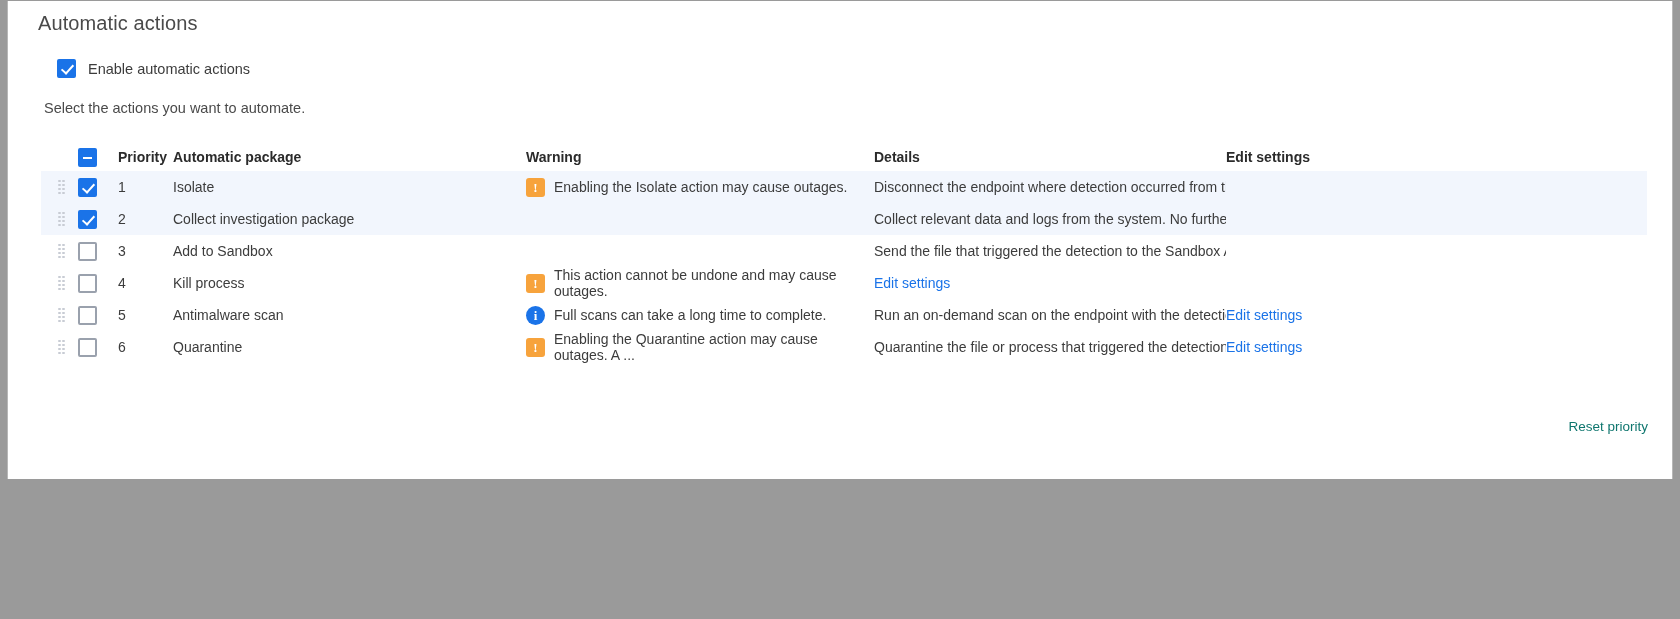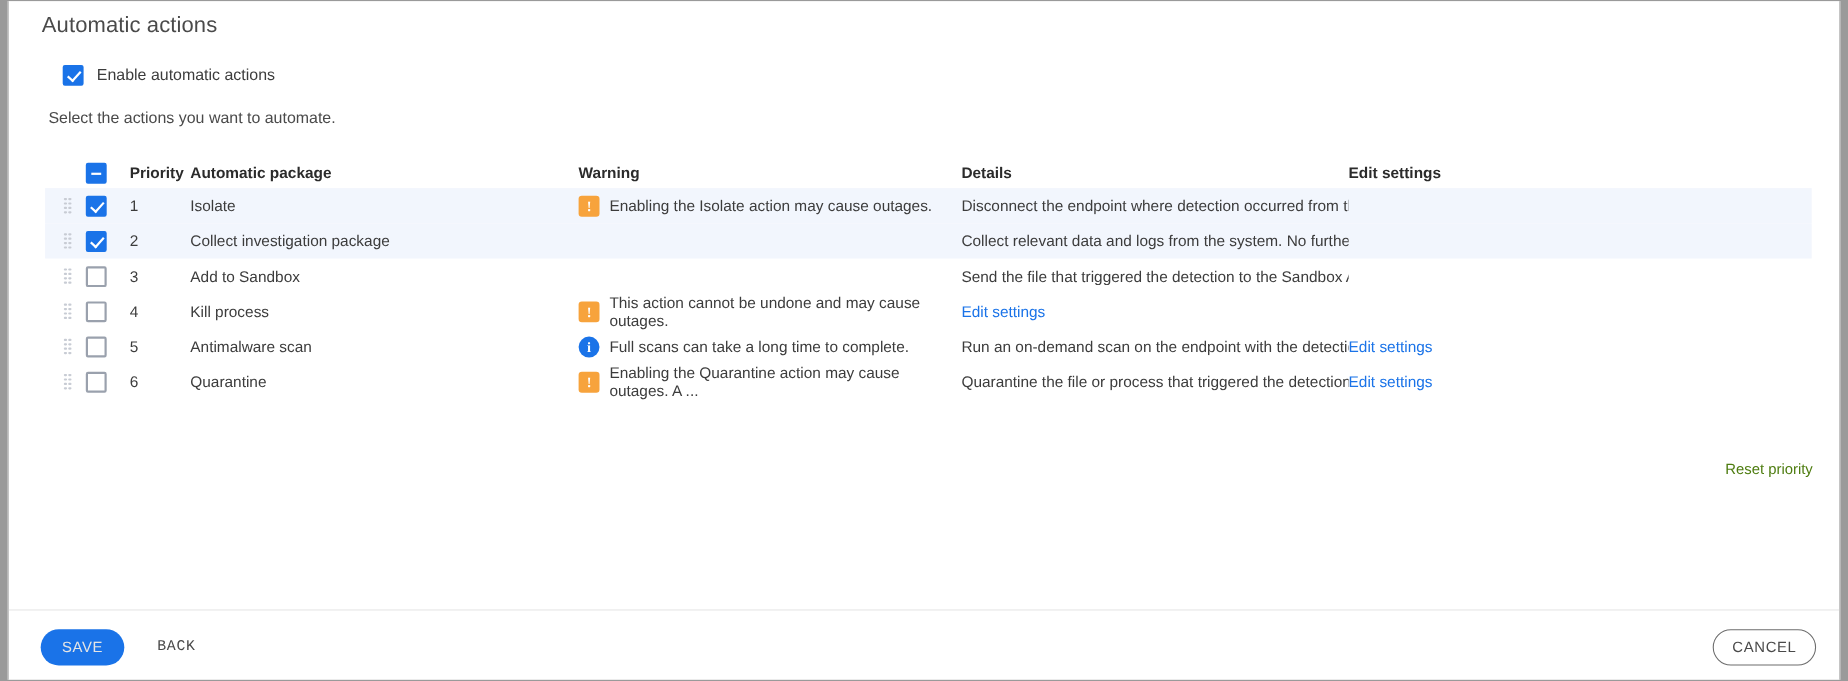--- a/index.html
+++ b/index.html
@@ -7,21 +7,21 @@
     width: 1680px;
     height: 619px;
     background: #9a9a9a;
     font-family: "Liberation Sans", sans-serif;
   }
   .window {
     position: absolute;
     left: 7px;
     top: 1px;
     width: 1666px;
-    height: 617px;
+    height: 478px;
     background: #ffffff;
     border: 1px solid #b7b7b7;
     border-top: none;
     border-bottom: none;
     overflow: hidden;
   }
   .page-title {
     position: absolute;
     left: 30px;
     top: 11px;
@@ -180,21 +180,21 @@
     text-align: center;
     font-family: "Liberation Serif", serif;
   }
   .link {
     color: #1a73e8;
     text-decoration: none;
     cursor: pointer;
     font-size: 14px;
   }
   .link.disabled {
-    color: #4d7c0f;
+    color: #0f766e;
     cursor: default;
   }
 
   .reset-priority {
     position: absolute;
     right: 24px;
     top: 418px;
     font-size: 13.5px;
   }
 

